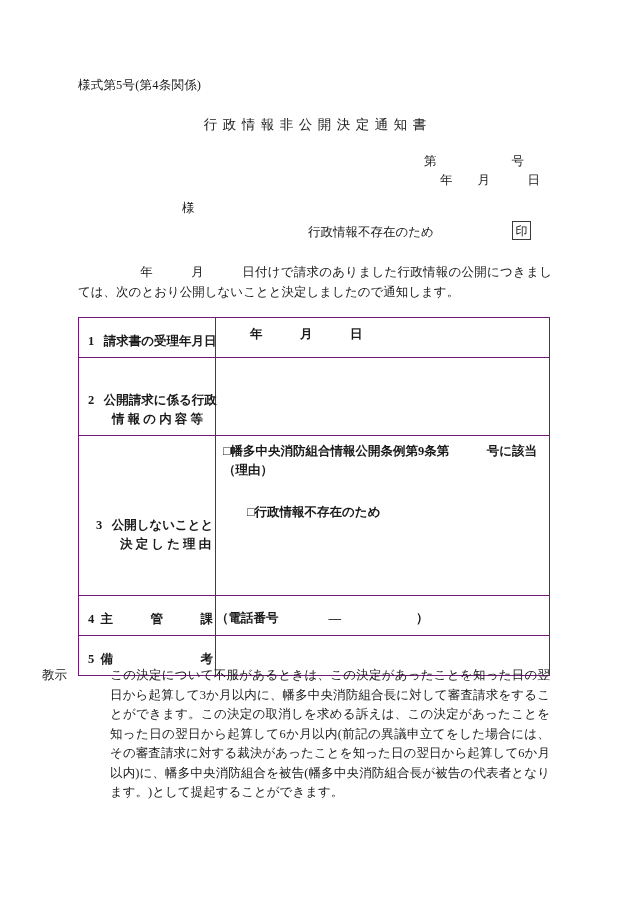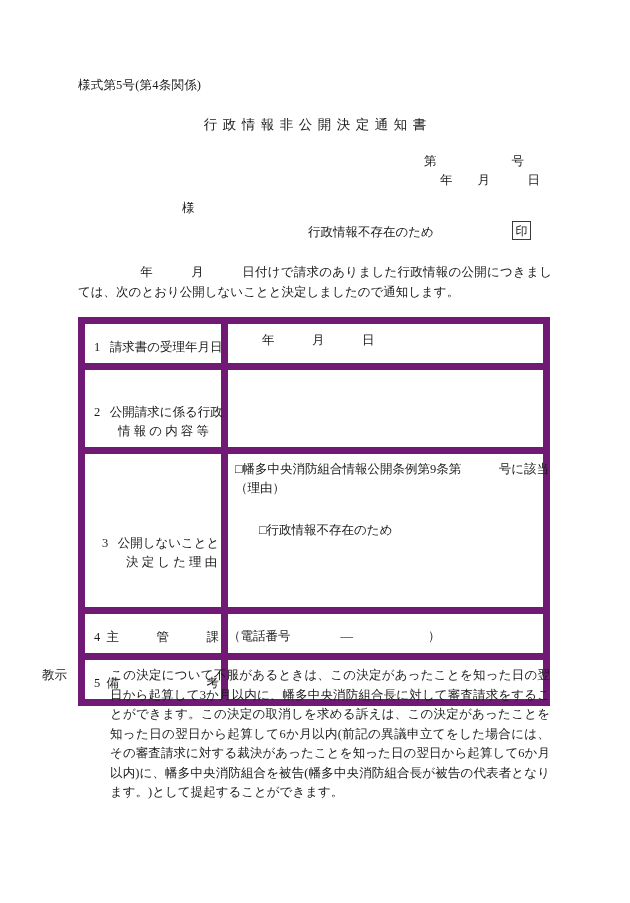--- a/index.html
+++ b/index.html
@@ -99,23 +99,24 @@
   .form-table {
     position: absolute;
     left: 78px;
     top: 317px;
     width: 472px;
     border-collapse: collapse;
     table-layout: fixed;
     font-size: 12.5px;
   }
   .form-table td {
-    border: 7px solid #701a75;
+    border: 1px solid #701a75;
     padding: 0;
     vertical-align: top;
+    font-weight: bold;
   }
   .col-label { width: 136px; }
   .cell-pad { padding: 6px 7px 6px 9px; }
 
   .lbl { white-space: pre; line-height: 19px; }
   .lbl-2 { line-height: 19px; white-space: pre; }
 
   .r1 { height: 35px; }
   .r2 { height: 76px; }
   .r3 { height: 160px; }

